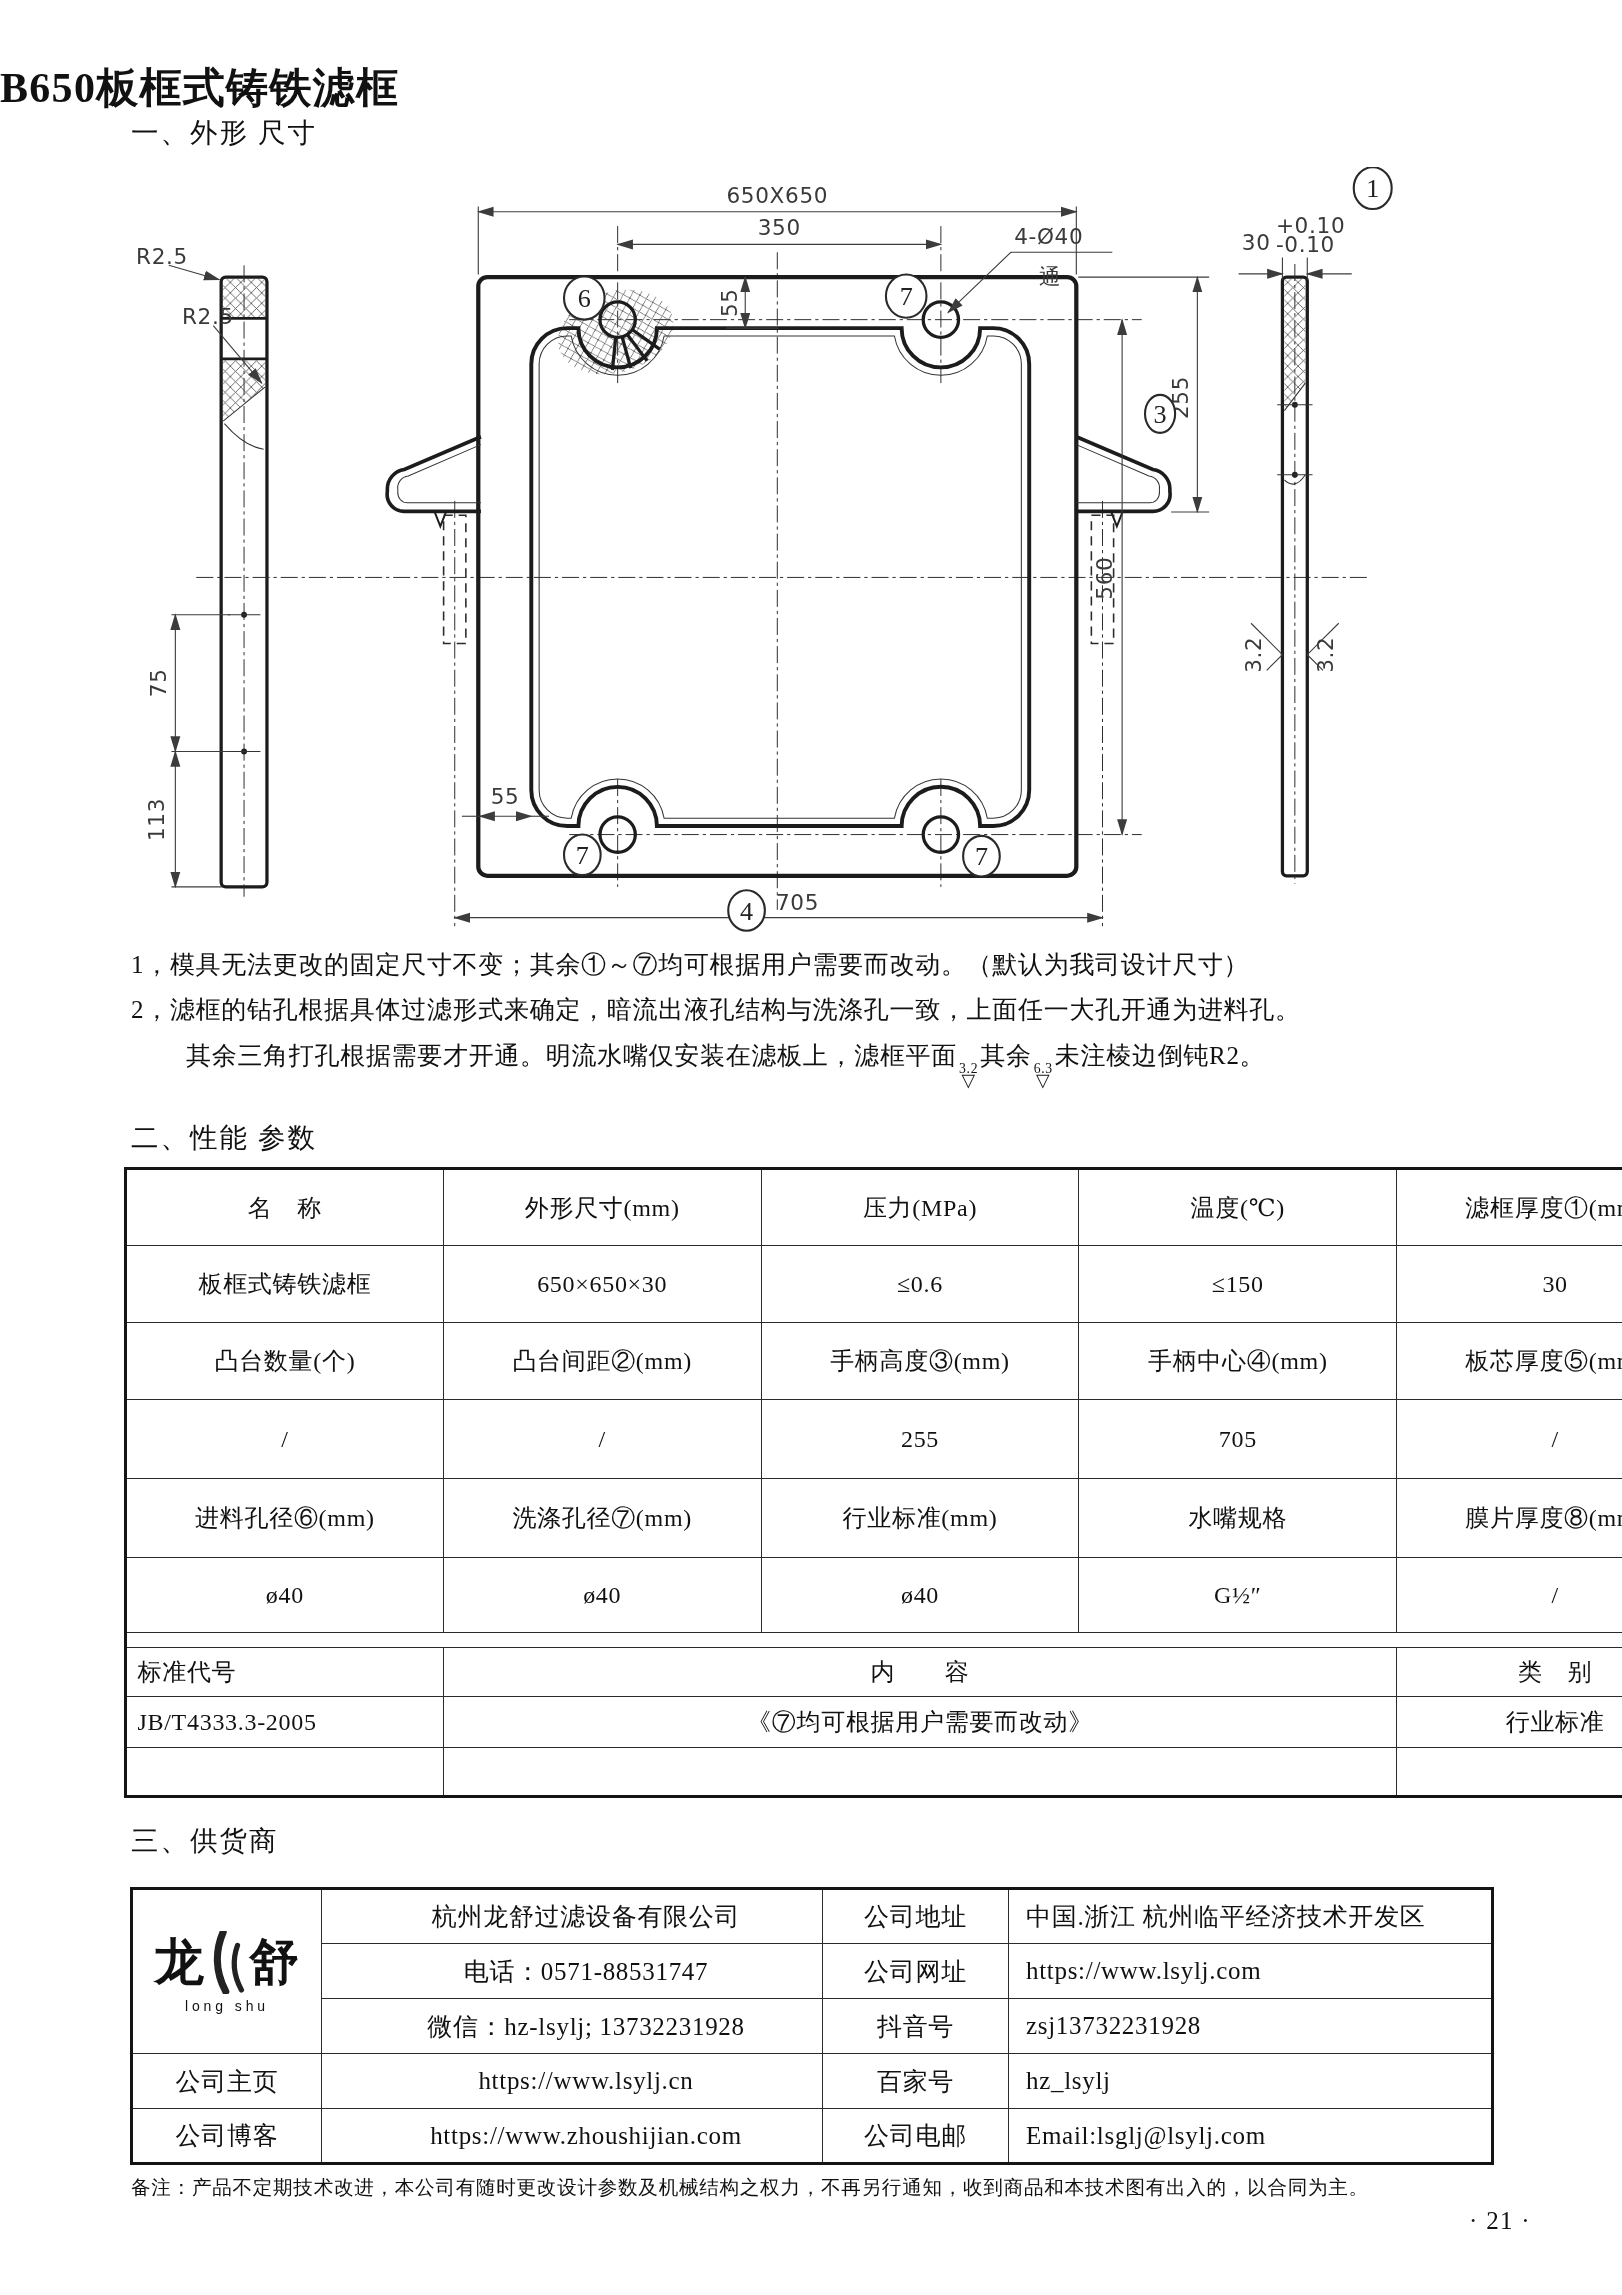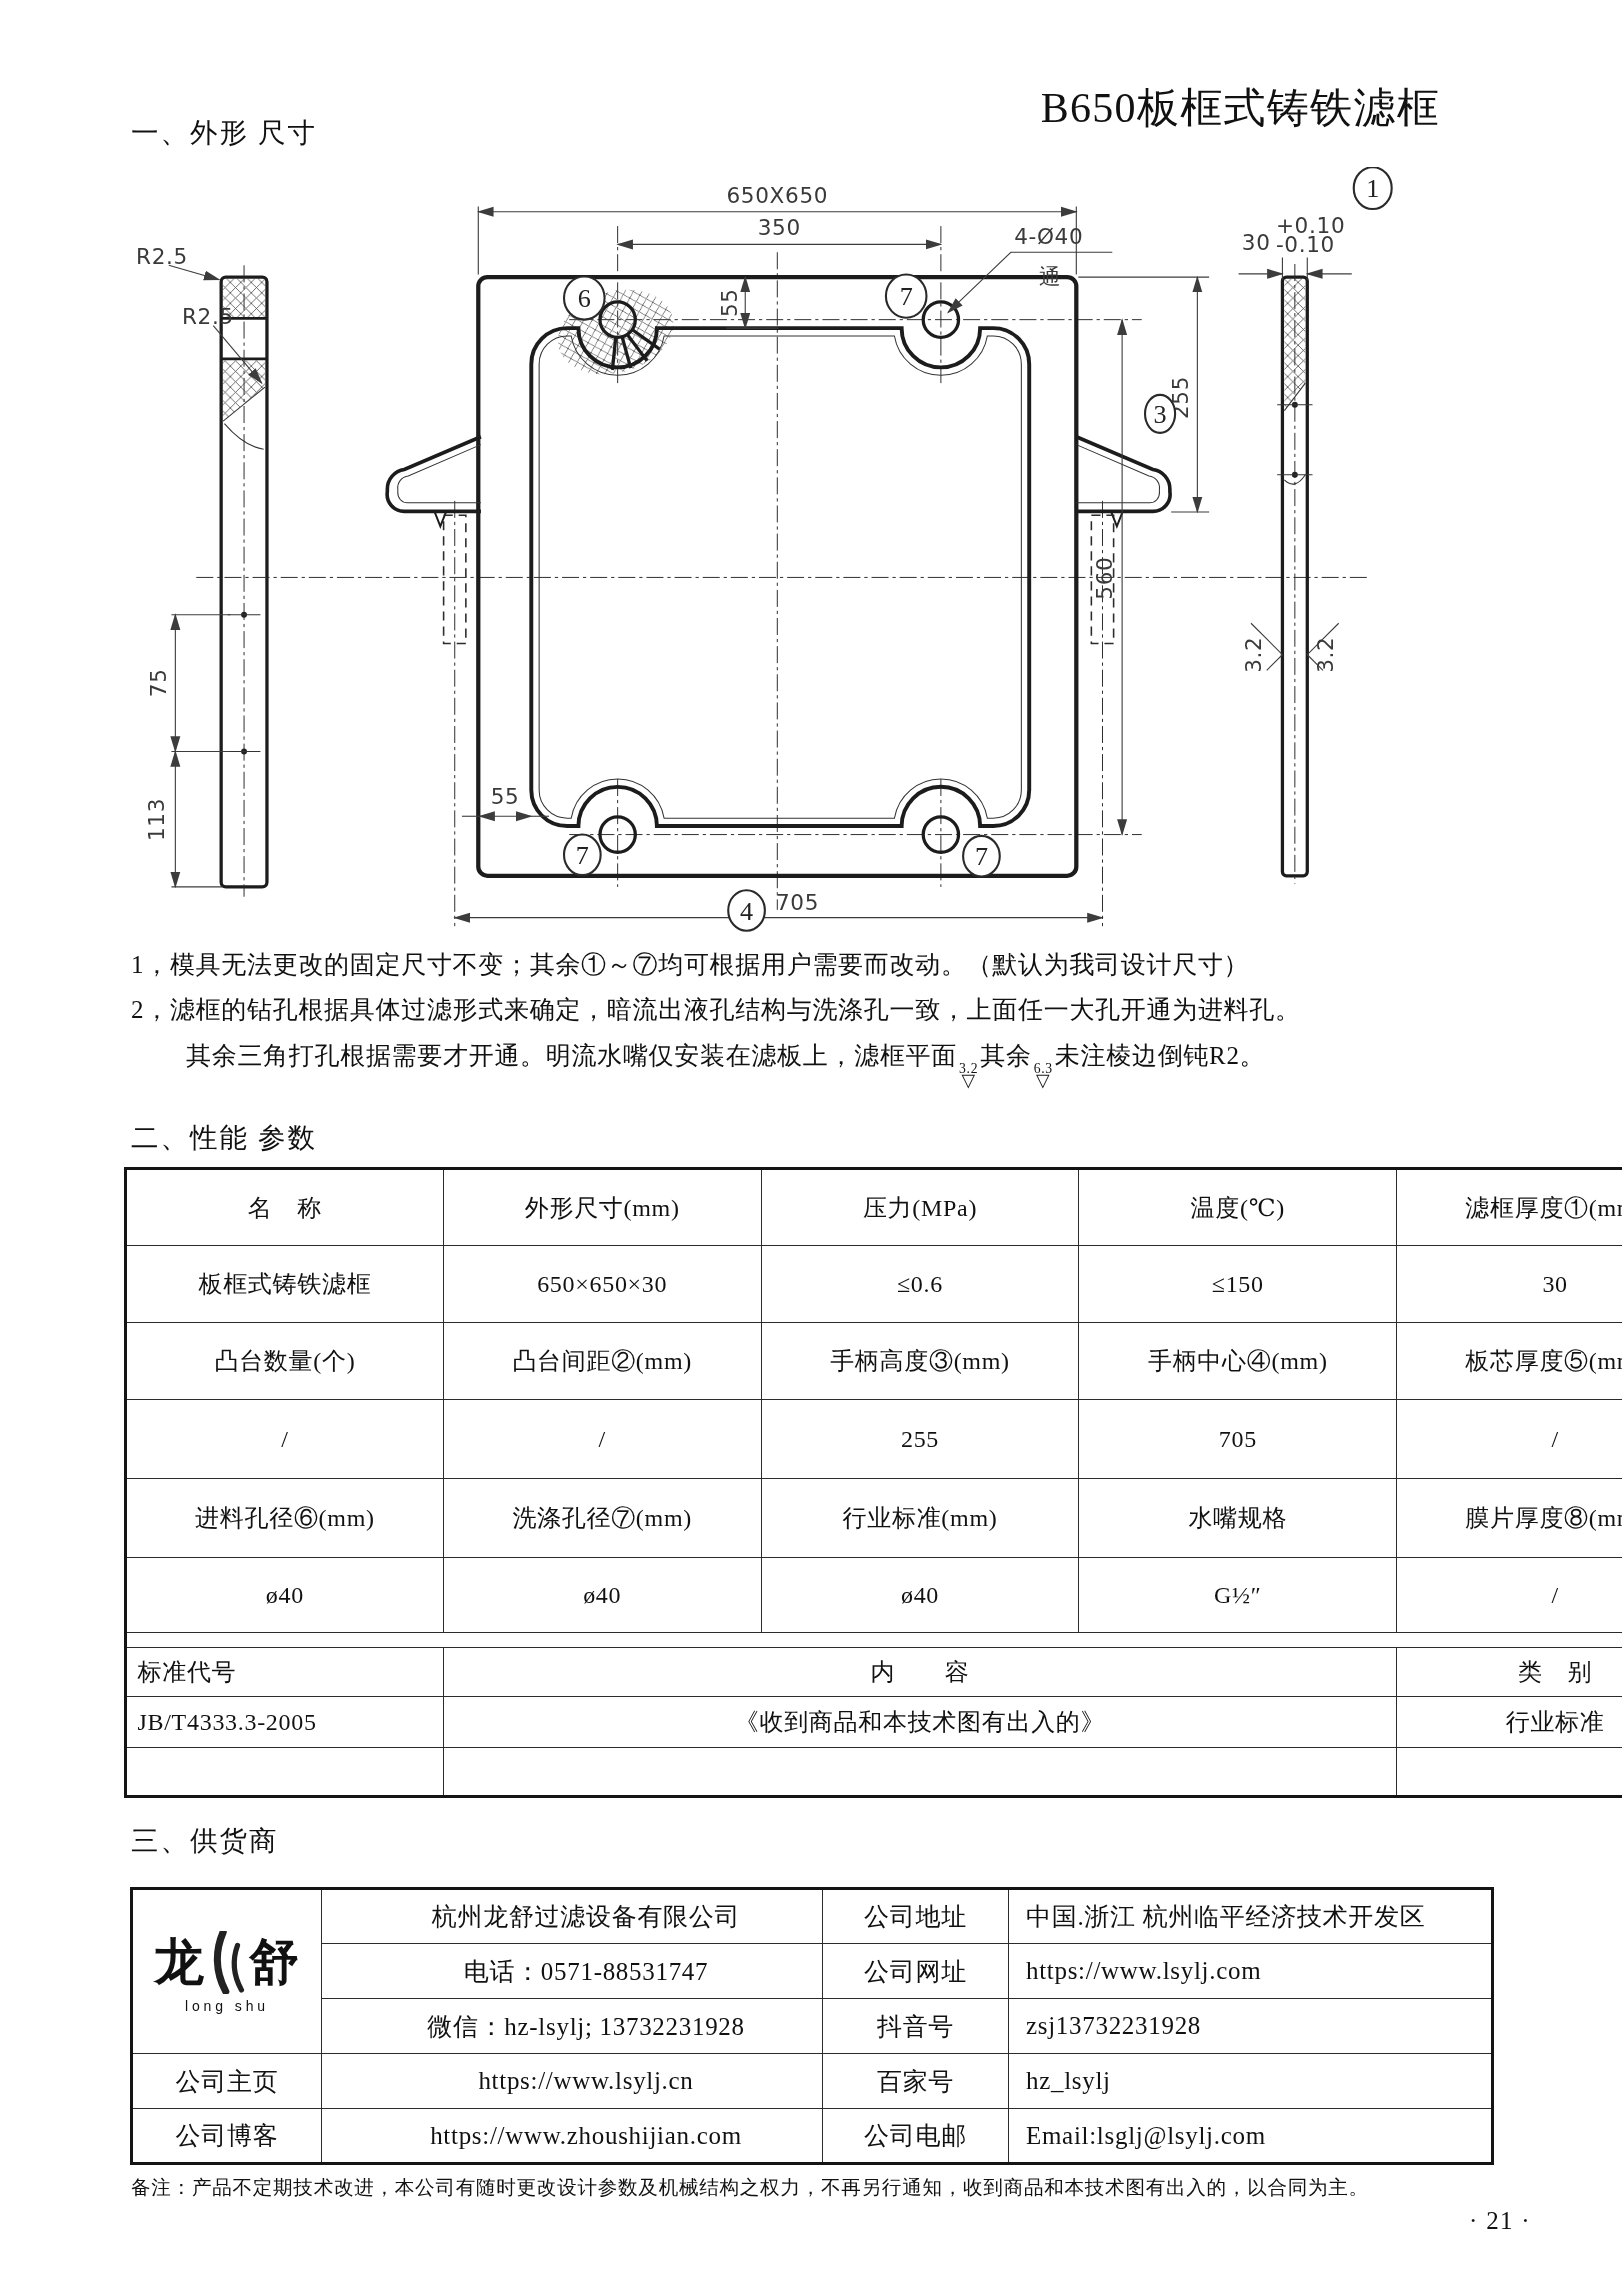--- a/index.html
+++ b/index.html
@@ -1,21 +1,21 @@
 <!DOCTYPE html>
 <html style="font-size:10.5px"><head>
 <meta charset="utf-8">
 <style>
   html,body{margin:0;padding:0;background:#9b9b9b;}
   .page{
     position:relative;width:1622px;height:2295px;background:#ffffff;
     font-family:"Liberation Serif","DejaVu Serif",serif;color:#111;overflow:hidden;
   }
-  .title{position:absolute;left:0;top:60px;width:1440px;text-align:right;
-         font-size:42px;font-weight:normal;letter-spacing:1.3px;margin-top:20px;}
+  .title{position:absolute;left:0;top:60px;width:1440px;text-align:left;
+         font-size:42px;font-weight:bold;letter-spacing:1.3px;}
   .sec{position:absolute;left:131px;font-size:27.5px;font-weight:normal;letter-spacing:2px;}
   .sec1{top:115px;}
   .sec2{top:1120px;}
   .sec3{top:1823px;}
   .drawing{position:absolute;left:0;top:167px;width:1622px;height:779px;}
   .note{position:absolute;font-size:25px;letter-spacing:0.7px;white-space:nowrap;}
   .note1{left:131px;top:948px;}
   .note2{left:131px;top:993px;}
   .note3{left:186px;top:1039px;}
   .finish{display:inline-flex;flex-direction:column;align-items:center;
@@ -311,21 +311,21 @@
     <tr style="height:15px">
       <td colspan="5"></td>
     </tr>
     <tr class="hdr" style="height:49px">
       <td class="lft">标准代号</td>
           <td colspan="3">内　　容</td>
           <td>类　别</td>
     </tr>
     <tr style="height:51px">
       <td class="lft">JB/T4333.3-2005</td>
-          <td colspan="3">《收到商品和本技术图有出入的》</td>
+          <td colspan="3">《⑦均可根据用户需要而改动》</td>
           <td>行业标准</td>
     </tr>
     <tr style="height:49px">
       <td></td>
           <td colspan="3"></td>
           <td></td>
     </tr>
   </tbody>
     </table>
 

